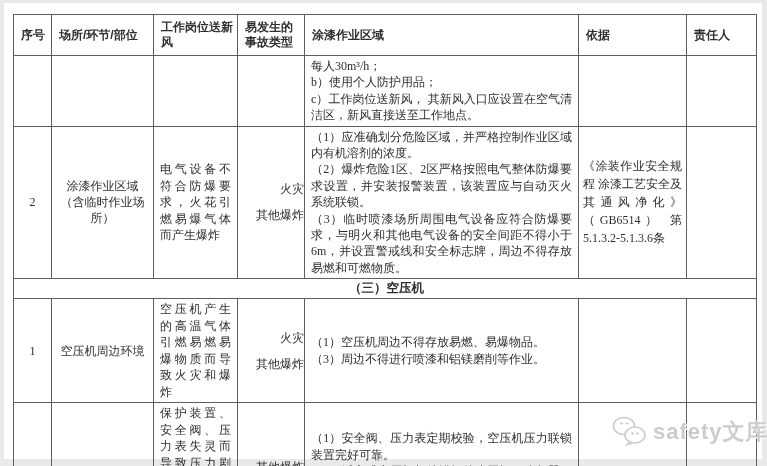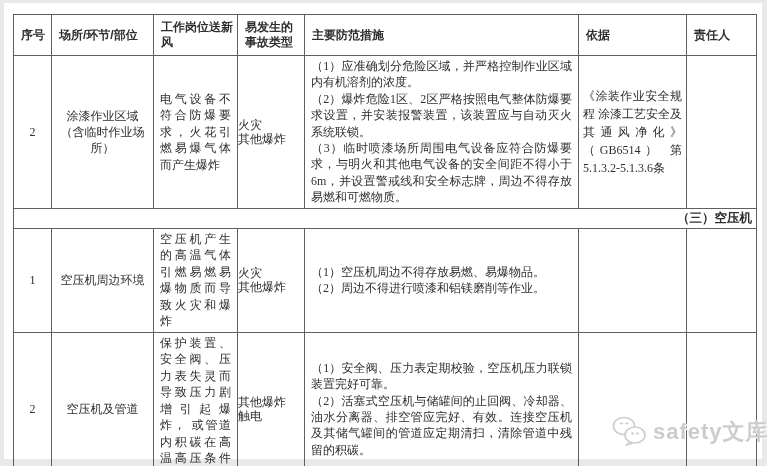--- a/index.html
+++ b/index.html
@@ -32,39 +32,39 @@
   .risk-table th {
     font-family: "Liberation Sans", "DejaVu Sans", sans-serif;
     font-weight: bold;
     text-align: left;
     padding: 2px 4px 2px 7px;
     line-height: 15px;
   }
   td.c-index { text-align: center; }
   td.c-location { text-align: center; padding: 2px 4px; }
   td.c-hazard { text-align: justify; padding: 2px 6px; line-height: 16.5px; margin-top: 12px; }
-  td.c-accident { text-align: left; white-space: pre-line; line-height: 14px; }
+  td.c-accident { text-align: right; white-space: pre-line; line-height: 26px; }
   td.c-measures {
     text-align: justify;
     padding: 2px 6px;
     white-space: pre-line;
     line-height: 16.4px;
   }
   td.c-basis {
     text-align: justify;
     padding: 2px 4px;
     line-height: 18px;
   }
   td.c-resp { text-align: center; }
   td.section-cell {
-    font-family: Liberation Sans, sans-serif;
+    font-family: Liberation Mono, monospace;
     font-weight: bold;
     font-size: 12.5px;
     padding: 1px 4px 1px 7px;
-    text-align: right;
+    text-align: center;
     margin-left: 26px;
   }
   .watermark {
     position: absolute;
     left: 612px; top: 416px;
     display: flex;
     align-items: center;
     gap: 5px;
     z-index: 5;
   }
@@ -93,26 +93,37 @@
       <col style="width:274px">
       <col style="width:108px">
     <col style="width:70px">
   </colgroup>
   <thead>
     <tr style="height:41px">
       <th>序号</th>
       <th>场所/环节/部位</th>
       <th>工作岗位送新风</th>
       <th>易发生的事故类型</th>
-      <th>主要防范措施</th>
+      <th>涂漆作业区域</th>
       <th>依据</th>
       <th>责任人</th>
     </tr>
   </thead>
   <tbody>
+    <tr style="height:63px">
+      <td class="c-index"></td>
+      <td class="c-location"></td>
+      <td class="c-hazard"></td>
+      <td class="c-accident"></td>
+      <td class="c-measures">每人30m³/h；
+b）使用个人防护用品；
+c）工作岗位送新风， 其新风入口应设置在空气清洁区，新风直接送至工作地点。</td>
+      <td class="c-basis"></td>
+      <td class="c-resp"></td>
+    </tr>
     <tr style="height:118px">
       <td class="c-index">2</td>
       <td class="c-location">涂漆作业区域（含临时作业场所）</td>
       <td class="c-hazard">电气设备不符合防爆要求，火花引燃易爆气体而产生爆炸</td>
       <td class="c-accident">火灾
 其他爆炸</td>
       <td class="c-measures">（1）应准确划分危险区域，并严格控制作业区域内有机溶剂的浓度。
 （2）爆炸危险1区、2区严格按照电气整体防爆要求设置，并安装报警装置，该装置应与自动灭火系统联锁。
 （3）临时喷漆场所周围电气设备应符合防爆要求，与明火和其他电气设备的安全间距不得小于6m，并设置警戒线和安全标志牌，周边不得存放易燃和可燃物质。</td>
       <td class="c-basis">《涂装作业安全规程 涂漆工艺安全及其通风净化》（GB6514） 第5.1.3.2-5.1.3.6条</td>
@@ -121,21 +132,21 @@
     <tr style="height:20px">
       <td class="section-cell" colspan="7">（三）空压机</td>
     </tr>
     <tr style="height:88px">
       <td class="c-index">1</td>
       <td class="c-location">空压机周边环境</td>
       <td class="c-hazard">空压机产生的高温气体引燃易燃易爆物质而导致火灾和爆炸</td>
       <td class="c-accident">火灾
 其他爆炸</td>
       <td class="c-measures">（1）空压机周边不得存放易燃、易爆物品。
-（2）周边不得进行喷漆和铝镁磨削等作业。</td>
+（3）周边不得进行喷漆和铝镁磨削等作业。</td>
       <td class="c-basis"></td>
       <td class="c-resp"></td>
     </tr>
     <tr style="height:109px">
       <td class="c-index">2</td>
       <td class="c-location">空压机及管道</td>
       <td class="c-hazard">保护装置、安全阀、压力表失灵而导致压力剧增引起爆炸， 或管道内积碳在高温高压条件下引起</td>
       <td class="c-accident">其他爆炸
 触电</td>
       <td class="c-measures">（1）安全阀、压力表定期校验，空压机压力联锁装置完好可靠。

